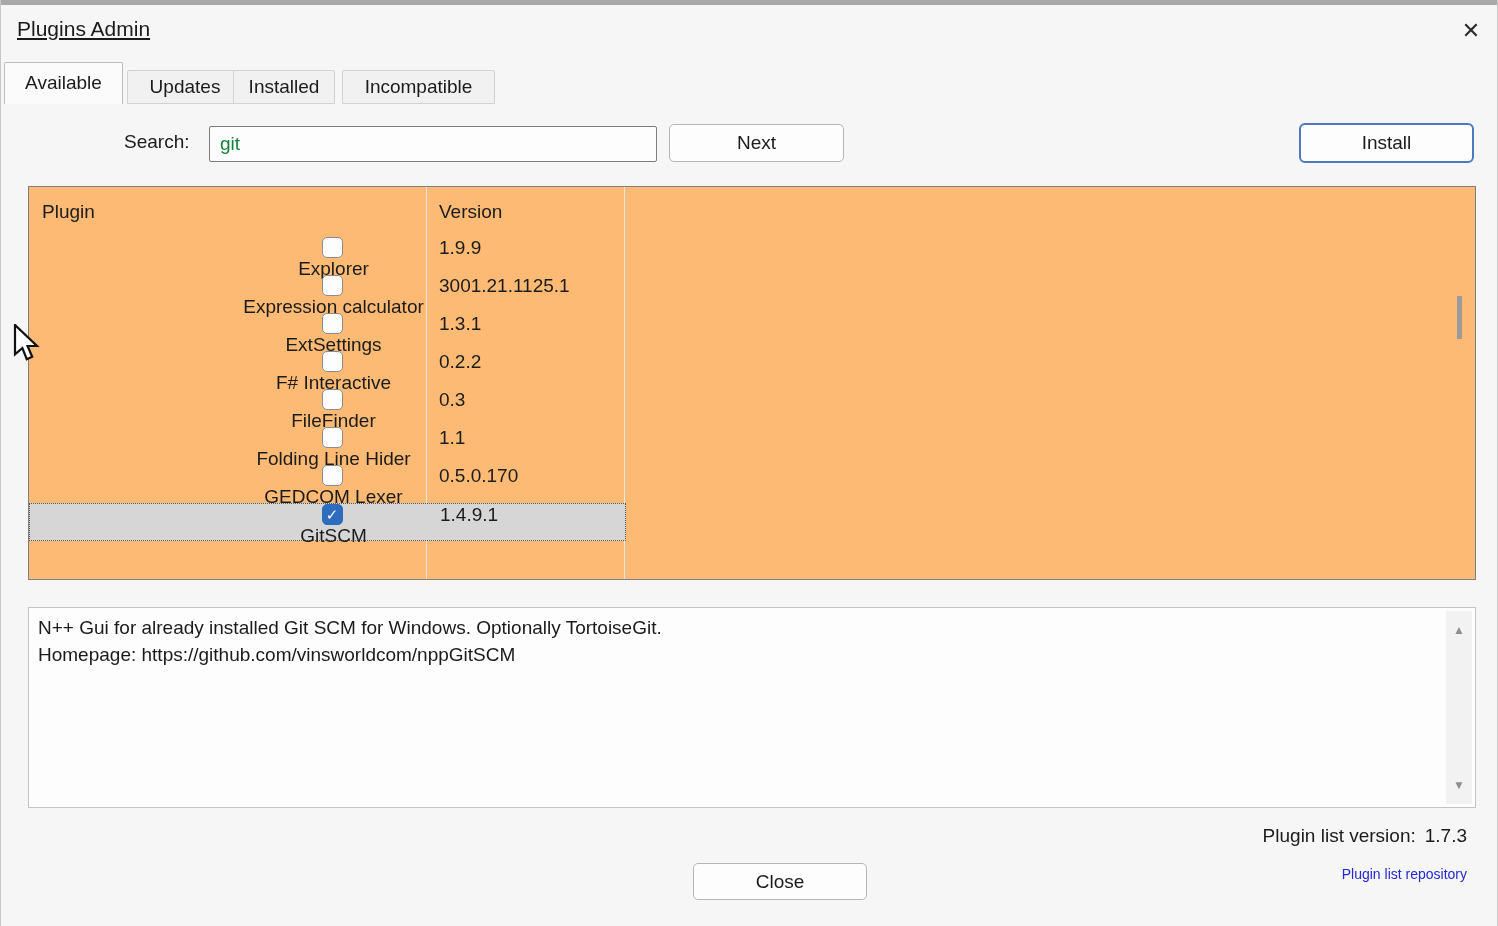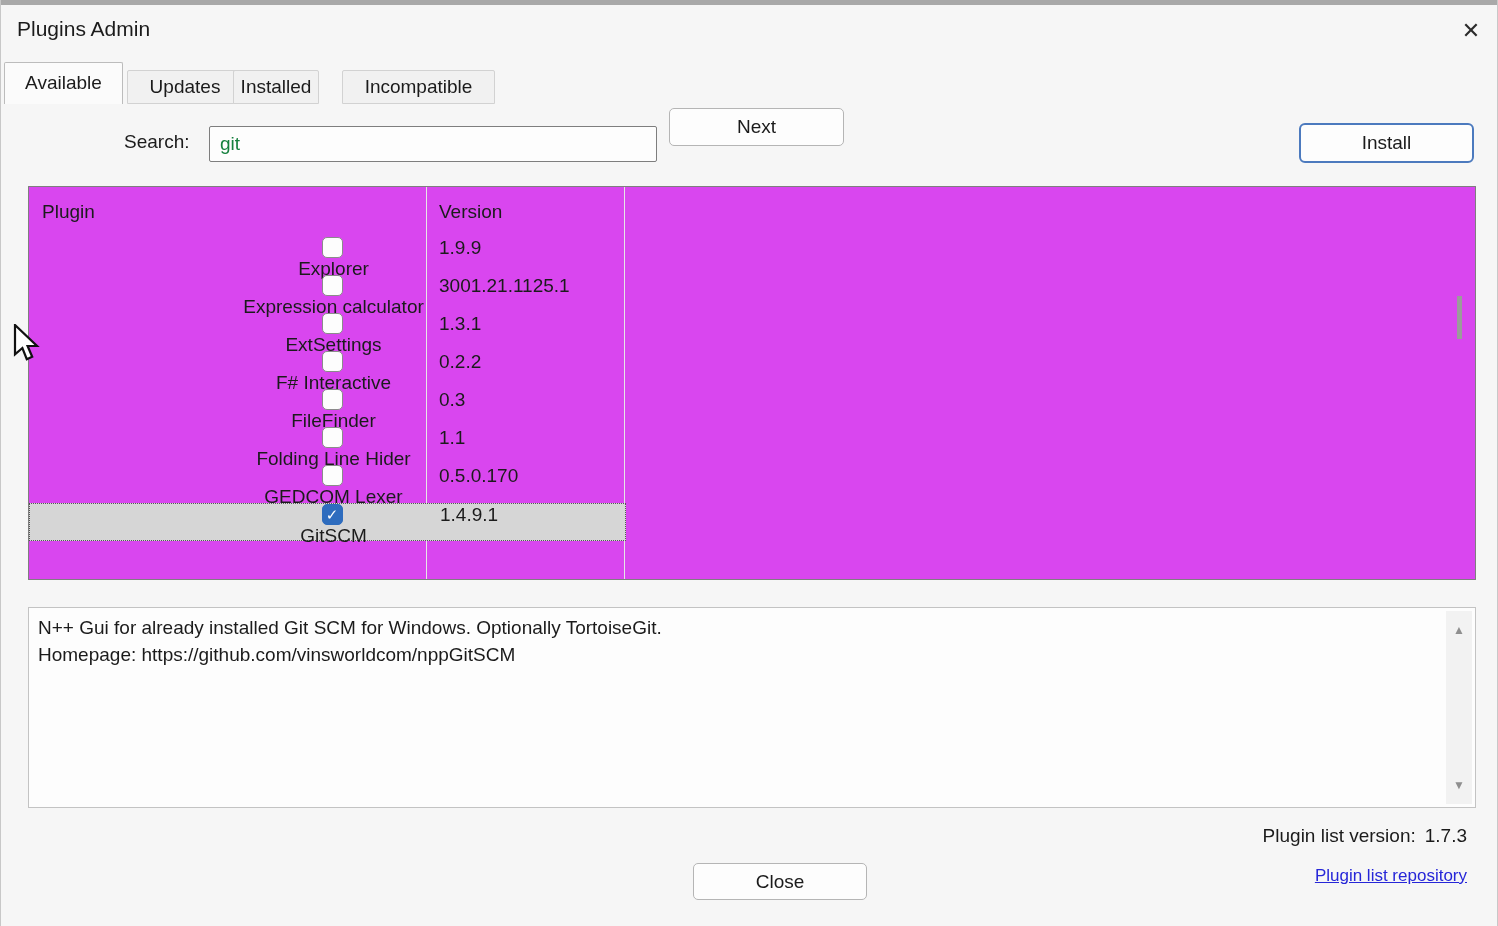--- a/index.html
+++ b/index.html
@@ -5,51 +5,51 @@
   html,body{margin:0;padding:0;}
   body{
     width:1498px;height:926px;
     font-family:"Liberation Sans",sans-serif;
     background:#f6f6f6;color:#1b1b1b;
     -webkit-font-smoothing:antialiased;
   }
   .window{position:relative;width:1498px;height:926px;background:#f6f6f6;overflow:hidden;
           border-left:1px solid #c8c8c8;border-right:1px solid #c8c8c8;box-sizing:border-box;}
   .top-strip{position:absolute;left:0;top:0;width:1498px;height:5px;background:#a9a9a9;}
-  .titlebar-title{position:absolute;left:16px;top:17px;font-size:21px;color:#1b1b1b;}
+  .titlebar-title{position:absolute;left:16px;top:17px;font-size:21px;color:#1b1b1b;text-decoration:underline;}
   .close-x{position:absolute;left:1452px;top:14px;width:36px;height:34px;line-height:34px;
            text-align:center;font-size:22px;color:#2b2b2b;cursor:default;}
 
   
   .tab{position:absolute;box-sizing:border-box;text-align:center;font-size:19px;color:#1b1b1b;}
   .tab.active{left:3px;top:62px;width:119px;height:42px;background:#fbfbfb;
               border:1px solid #bcbcbc;border-bottom:none;z-index:2;line-height:40px;
               border-radius:2px 2px 0 0;}
   .tab.inactive{top:70px;height:34px;background:#f1f1f1;border:1px solid #d2d2d2;
                 line-height:32px;border-radius:2px 2px 0 0;}
   .tab.t1{left:126px;width:116px;}
-  .tab.t2{left:232px;width:86px;}
+  .tab.t2{left:232px;width:102px;}
   .tab.t3{left:341px;width:153px;}
 
   
   .search-label{position:absolute;left:123px;top:131px;font-size:19px;}
   .search-input{position:absolute;left:208px;top:126px;width:448px;height:36px;box-sizing:border-box;
                 border:1px solid #7e7e7e;border-radius:2px;background:#fdfdfd;
                 font-family:"Liberation Sans",sans-serif;font-size:19px;padding:0 10px;color:#15803d;outline:none;}
   .btn{position:absolute;box-sizing:border-box;background:#fdfdfd;border:1px solid #b5b5b5;
        border-radius:5px;font-family:"Liberation Sans",sans-serif;font-size:19px;color:#1b1b1b;
        text-align:center;cursor:default;}
-  .btn-next{left:668px;top:108px;width:175px;height:38px;line-height:36px;}
+  .btn-next{left:668px;top:124px;width:175px;height:38px;line-height:36px;}
   .btn-install{left:1298px;top:123px;width:175px;height:40px;line-height:36px;
                border:2px solid #4c7abe;border-radius:6px;}
   .btn-close{left:692px;top:863px;width:174px;height:37px;line-height:35px;}
 
   
   .table{position:absolute;left:27px;top:186px;width:1448px;height:394px;box-sizing:border-box;
-         background:#d946ef;border:1px solid #7f7f7f;}
+         background:#fdba74;border:1px solid #7f7f7f;}
   .col-sep{position:absolute;top:0;bottom:0;width:1px;background:#e6e6e6;}
   .col-sep.s1{left:397px;}
   .col-sep.s2{left:595px;}
   .th{position:absolute;top:0;height:48px;line-height:50px;font-size:19px;color:#1b1b1b;}
   .th-plugin{left:13px;}
   .th-version{left:410px;}
   .rows{position:absolute;left:0;top:50px;right:0;}
   .row{position:relative;width:597px;height:38px;box-sizing:border-box;display:flex;align-items:center;flex-direction:column;}
   .row.selected{background:#d6d6d6;border:1px dotted #555;}
   .checkbox{width:21px;height:21px;box-sizing:border-box;border:1px solid #8b8b8b;border-radius:5px;
@@ -66,22 +66,22 @@
   .desc-text{position:absolute;left:9px;top:6px;font-size:19px;line-height:27px;color:#1b1b1b;}
   .desc-scrollbar{position:absolute;right:3px;top:3px;bottom:3px;width:26px;background:#f2f2f2;}
   .sb-arrow{position:absolute;left:0;width:26px;height:22px;text-align:center;font-size:12px;
             color:#8f8f8f;line-height:22px;}
   .sb-up{top:8px;}
   .sb-down{bottom:8px;}
 
   
   .plugin-list-version{position:absolute;right:30px;top:825px;font-size:19px;color:#1b1b1b;}
   .plugin-list-version .val{margin-left:9px;}
-  .repo-link{position:absolute;right:30px;top:866px;font-size:17px;color:#2626d8;
-             text-decoration:underline;cursor:pointer;}
+  .repo-link{position:absolute;right:30px;top:866px;font-size:14px;color:#2626d8;
+             cursor:pointer;}
 
   .cursor{position:absolute;left:11px;top:324px;z-index:10;pointer-events:none;}
 </style>
 </head>
 <body>
 
 <div class="window">
   <div class="top-strip"></div>
 
   <div class="titlebar-title">Plugins Admin</div>

